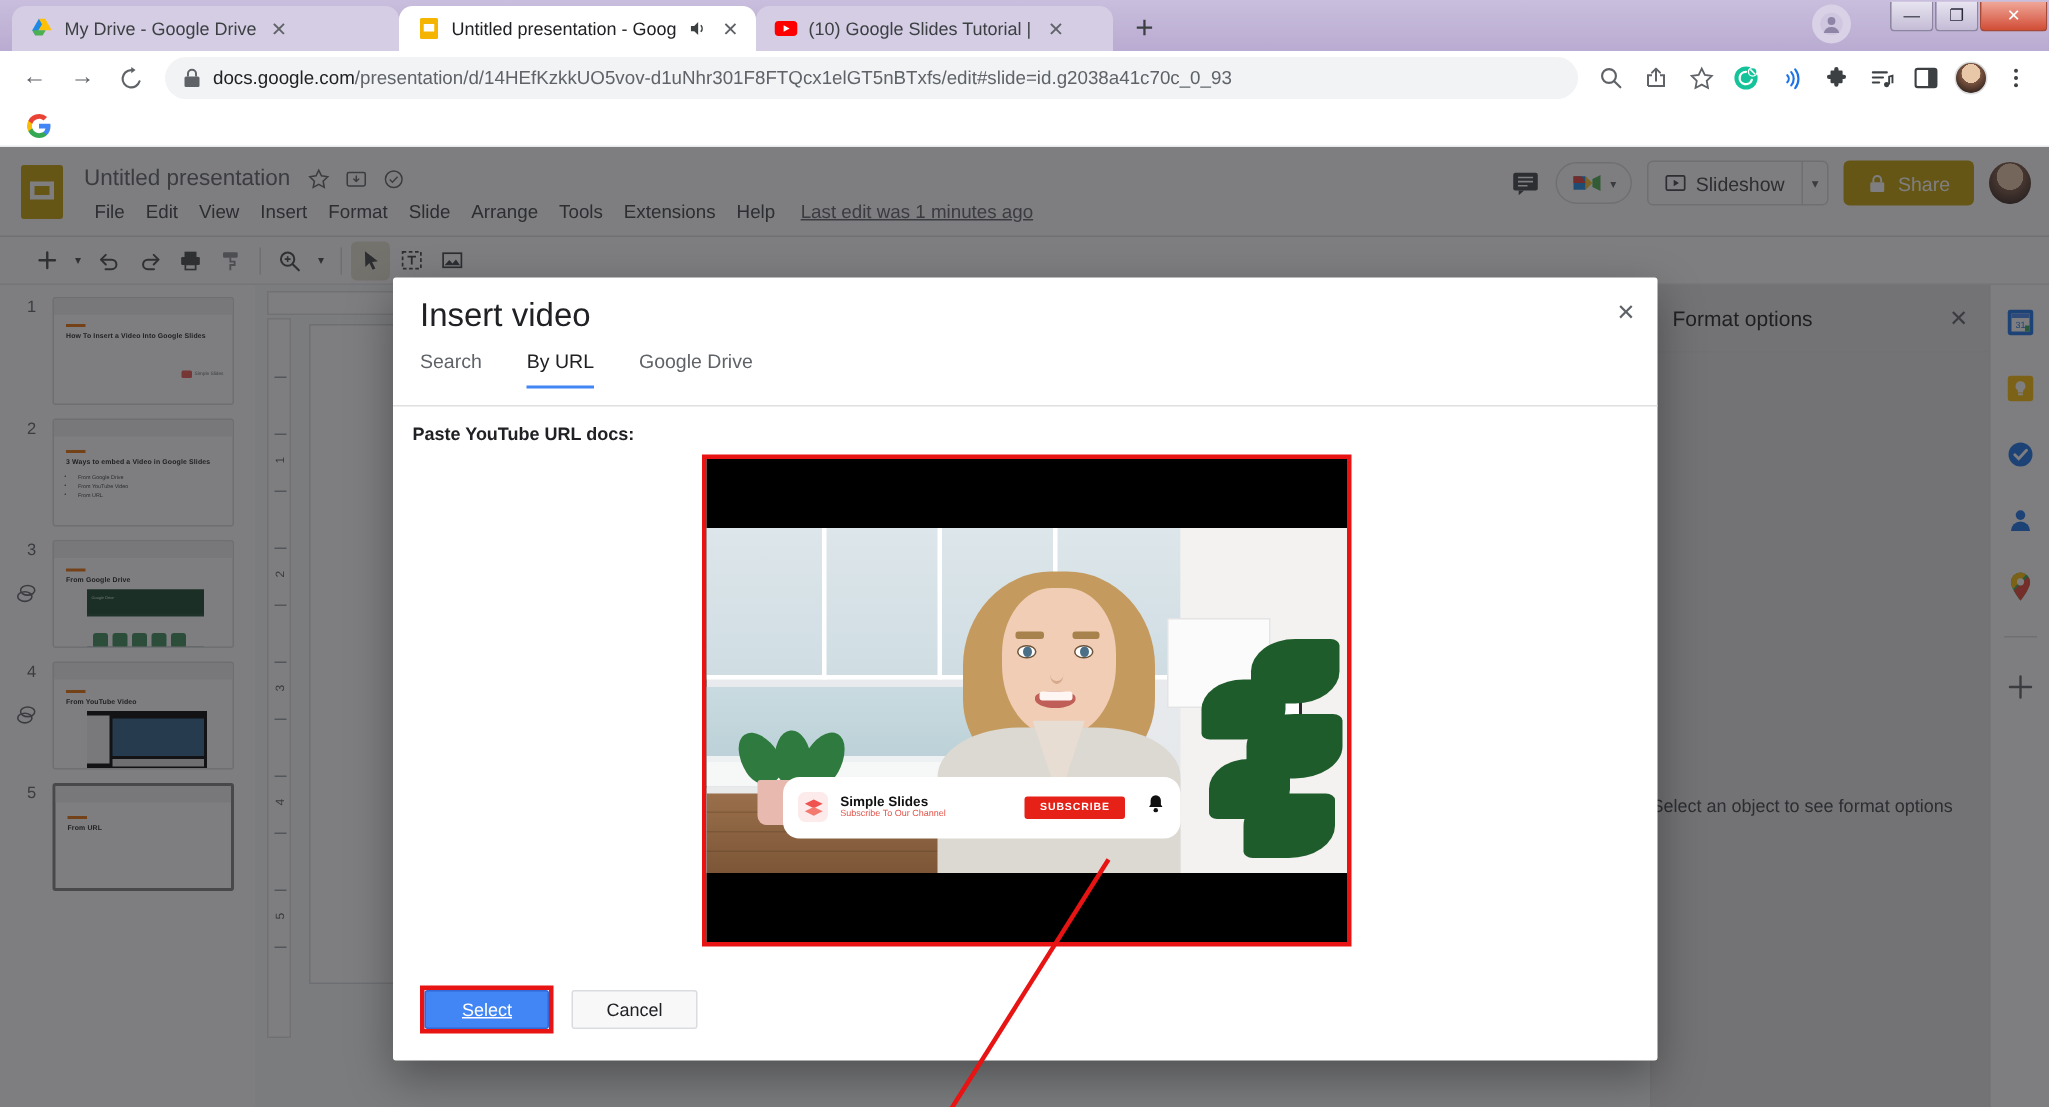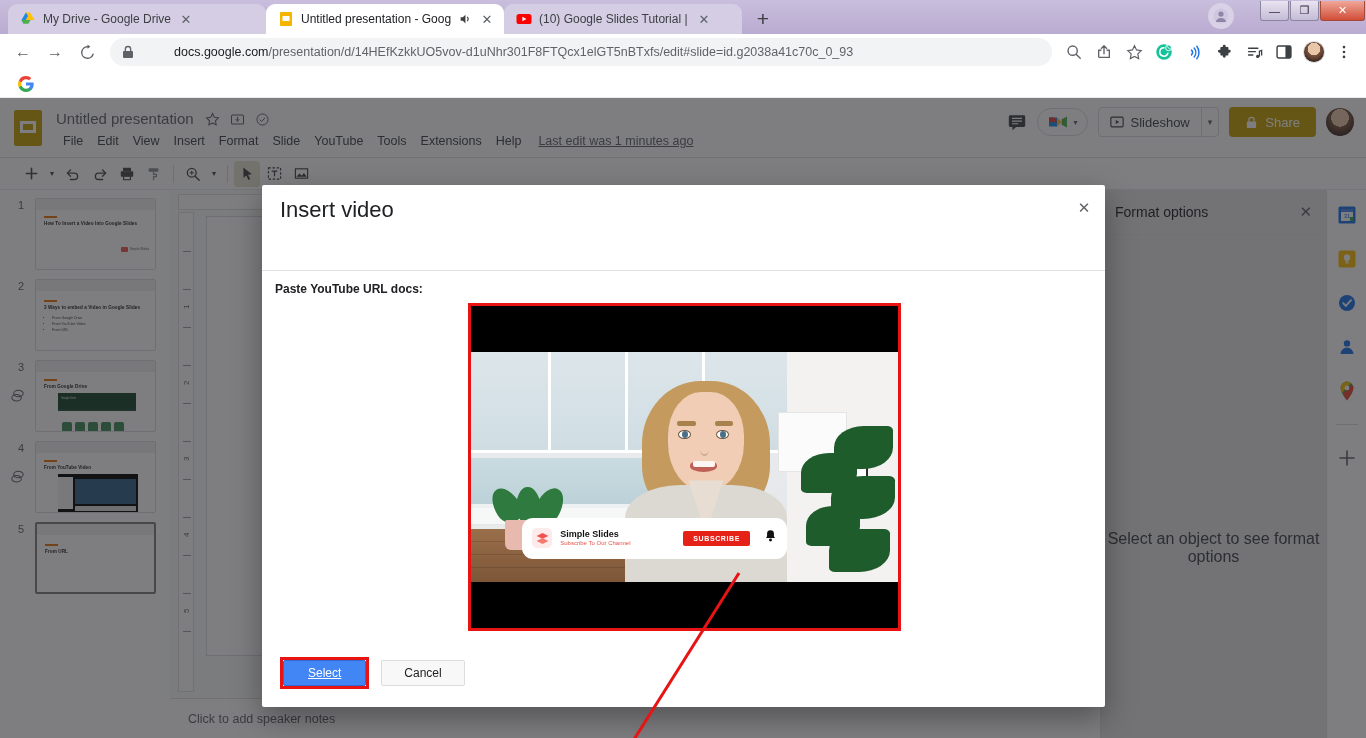--- a/index.html
+++ b/index.html
@@ -70,21 +70,21 @@
     width: 30px; height: 30px; display: flex; align-items: center;
     justify-content: center; color: #5f6368; border-radius: 50%;
   }
   .omnibox {
     flex: 1; height: 28px; background: #f1f3f4; border-radius: 14px;
     display: flex; align-items: center; padding: 0 12px; margin: 0 6px;
     gap: 8px; min-width: 0;
   }
   .omnibox-url {
     font-size: 12.5px; color: #5f6368; white-space: nowrap;
-    overflow: hidden; text-overflow: ellipsis; margin-left: 32px;
+    overflow: hidden; text-overflow: ellipsis;
   }
   .omnibox-url b { color: #202124; font-weight: 400; }
   .omni-icons { display: flex; align-items: center; gap: 2px; margin-left:auto;}
   .toolbar-icon {
     width: 28px; height: 28px; display: flex; align-items: center;
     justify-content: center; color: #5f6368; flex: none;
   }
   .avatar-img {
     width: 22px; height: 22px; border-radius: 50%;
     background: radial-gradient(circle at 50% 35%, #e8c6a8 38%, #7a5340 39%, #3a2820 78%, #9c8fa8 79%);
@@ -249,22 +249,22 @@
     position: absolute; left: 1100px; top: 92px; width: 226px; height: 548px;
     background: #e5e5e5; border-left: 1px solid #e0e0e0;
   }
   .fp-head {
     height: 45px; display: flex; align-items: center; padding: 0 14px;
     border-bottom: 1px solid #e0e0e0; justify-content: space-between;
   }
   .fp-title { font-size: 14px; color: #202124; }
   .fp-close { font-size: 15px; color: #5f6368; }
   .fp-empty {
-    position: absolute; left: 0; top: 340px; width: 100%; text-align: center;
-    font-size: 16px; color: #3c4043;
+    position: absolute; left: 0; top: 340px; width: 100%; text-align: left;
+    font-size: 12px; color: #3c4043;
   }
   .sidebar-rail {
     position: absolute; left: 1326px; top: 92px; width: 40px; height: 548px;
     background: #fff; border-left: 1px solid #e0e0e0;
     display: flex; flex-direction: column; align-items: center; padding-top: 14px;
     gap: 22px;
   }
   .rail-icon { width: 22px; height: 22px; display:flex;align-items:center;justify-content:center;}
   .rail-div { width: 22px; height: 1px; background: #dadce0; }
 
@@ -583,21 +583,21 @@
           </svg>
       </div>
 
       <div class="menubar">
         <span class="mi">File</span>
         <span class="mi">Edit</span>
         <span class="mi">View</span>
         <span class="mi">Insert</span>
         <span class="mi">Format</span>
         <span class="mi">Slide</span>
-        <span class="mi">YouTube</span>
+        <span class="mi">Arrange</span>
         <span class="mi">Tools</span>
         <span class="mi">Extensions</span>
         <span class="mi">Help</span>
         <span class="lastedit">Last edit was 1 minutes ago</span>
       </div>
 
       <div class="header-right">
         <svg width="20" height="20" viewBox="0 0 22 22">
           <rect x="2" y="3.5" width="18" height="13" rx="1.6" fill="#3c4043"></rect>
           <path d="M6 16.5v3.5l4-3.5z" fill="#3c4043"></path>
@@ -806,23 +806,20 @@
         <div class="rnum" style="top:248px">3</div>
         <div class="rmark" style="top:266px"></div>
         <div class="rmark" style="top:304px"></div>
         <div class="rnum" style="top:324px">4</div>
         <div class="rmark" style="top:342px"></div>
         <div class="rmark" style="top:380px"></div>
         <div class="rnum" style="top:400px">5</div>
         <div class="rmark" style="top:418px"></div>
       </div>
       <div class="slide-canvas"></div>
-      <div class="notes-pane">
-        <span>Click to add speaker notes</span>
-      </div>
     </div>
 
     <div class="format-panel">
       <div class="fp-head">
         <span class="fp-title">Format options</span>
         <span class="fp-close">✕</span>
       </div>
       <div class="fp-empty">Select an object to see format options</div>
     </div>
 
@@ -872,20 +869,25 @@
       </div>
     </div>
   </div>
 
   <div class="scrim"></div>
 
   <div class="dialog">
     <div class="dlg-title">Insert video</div>
     <div class="dlg-close">✕</div>
 
+    <div class="dlg-tabs">
+      <div class="dlg-tab">Search</div>
+      <div class="dlg-tab active">By URL</div>
+      <div class="dlg-tab">Google Drive</div>
+    </div>
     <div class="dlg-tabline"></div>
 
     <div class="url-row">
       <span class="url-label">Paste YouTube URL docs:</span>
     </div>
 
     <div class="video-frame">
       <div class="video-inner">
         <div class="vid-pic">
           <div class="room">

